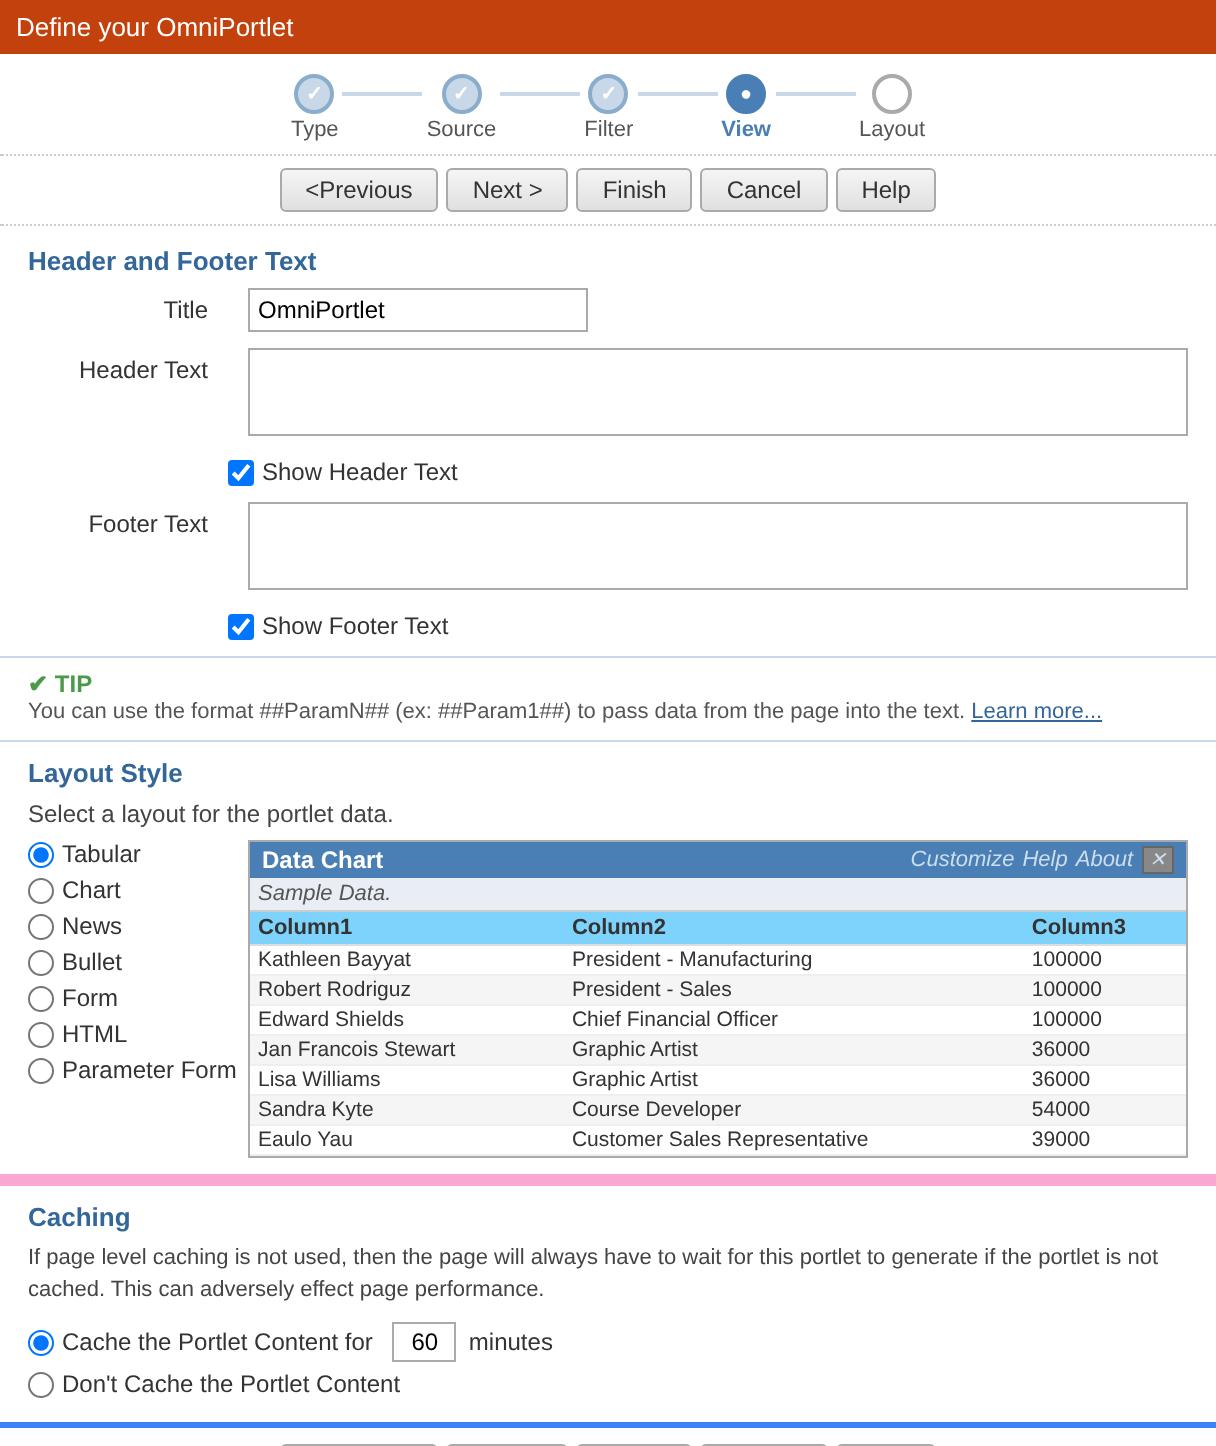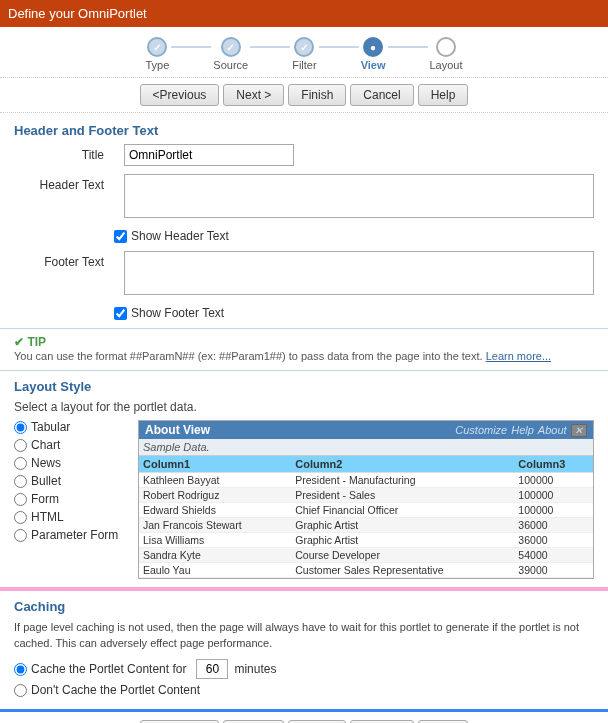--- a/index.html
+++ b/index.html
@@ -161,25 +161,25 @@
       margin-right: 4px;
       white-space: nowrap;
       font-size: 12px;
     }
     .tip-text { color: #555; line-height: 1.4; }
     .tip-link { color: #336699; text-decoration: underline; cursor: pointer; }
 
     
     .layout-section {
       padding: 8px 14px;
-      border-bottom: 4px solid #f9a8d4;
+      border-bottom: 6px solid #f9a8d4;
     }
     .layout-content {
       display: flex;
-      gap: 14px;
+      gap: 0;
       margin-top: 0;
     }
     .radio-list {
       display: flex;
       flex-direction: column;
       gap: 4px;
       min-width: 110px;
     }
     .radio-item {
       display: flex;
@@ -407,21 +407,21 @@
         <span>HTML</span>
       </label>
       <label class="radio-item">
         <input type="radio" name="layout" style="">
         <span>Parameter Form</span>
       </label>
     </div>
 
     <div class="data-view">
       <div class="data-view-header">
-        <span class="data-view-header-title">About View</span>
+        <span class="data-view-header-title">Data Chart</span>
         <div class="data-view-header-links">
           <span>Customize</span>
           <span>Help</span>
           <span>About</span>
           <span class="dv-close">✕</span>
         </div>
       </div>
       <div class="data-view-sample">Sample Data.</div>
       <table class="dv-table">
         <thead>

